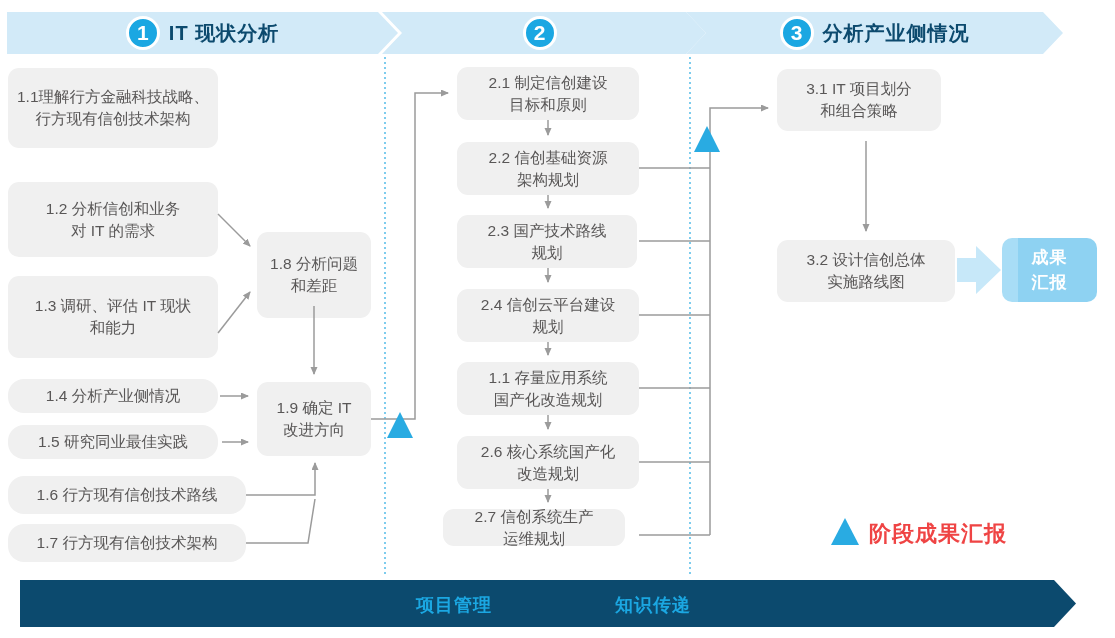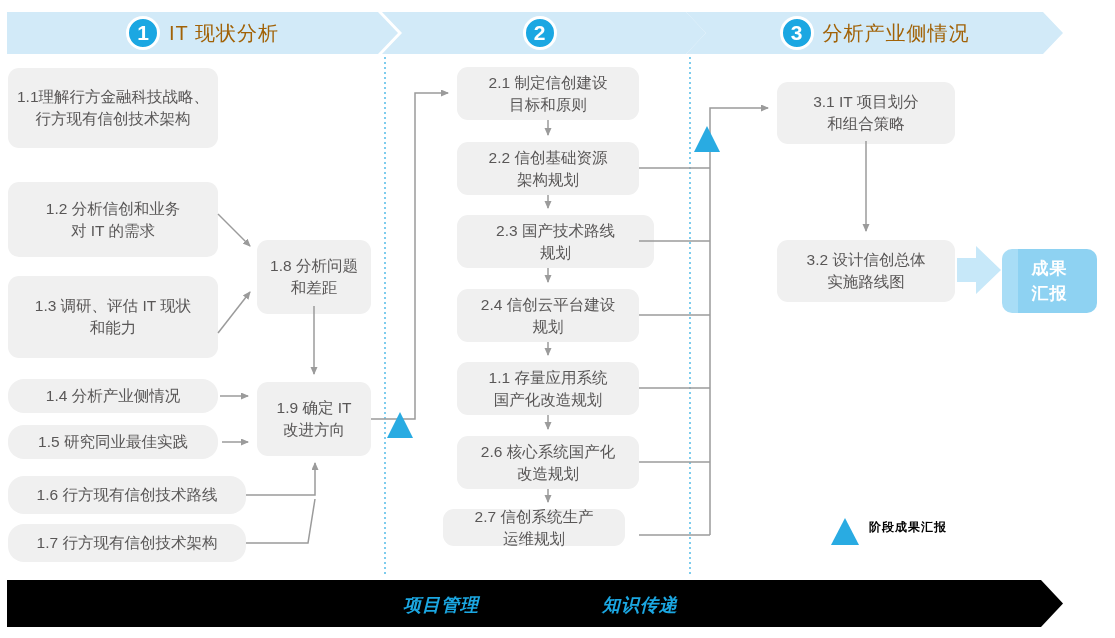--- a/index.html
+++ b/index.html
@@ -17,52 +17,51 @@
   .band.tip-only{clip-path:polygon(0 0,calc(100% - 20px) 0,100% 50%,calc(100% - 20px) 100%,0 100%);}
   .band.notch{clip-path:polygon(0 0,calc(100% - 20px) 0,100% 50%,calc(100% - 20px) 100%,0 100%,20px 50%);}
   .band-1{left:7px;width:391px;}
   .band-2{left:382px;width:324px;}
   .band-3{left:686px;width:377px;}
   .pnum{
     width:34px;height:34px;border-radius:50%;background:#1ba7e2;border:3px solid #ffffff;
     color:#fff;font-weight:bold;font-size:21px;display:flex;align-items:center;justify-content:center;
     margin-right:9px;box-sizing:border-box;flex:0 0 auto;
   }
-  .ptitle{font-size:20px;font-weight:normal;color:#a16207;letter-spacing:1px;white-space:nowrap;}
+  .ptitle{font-size:20px;font-weight:bold;color:#0c4a6e;letter-spacing:1px;white-space:nowrap;}
 
   
   .gbox{
     position:absolute;background:#f0f0f0;border-radius:11px;color:#595757;z-index:2;
     display:flex;align-items:center;justify-content:center;text-align:center;
     font-size:15.5px;line-height:1.42;white-space:pre-line;padding:2px;box-sizing:border-box;
   }
   .pill{border-radius:16px;}
   .result-box{
     position:absolute;z-index:2;border-radius:10px;
     background:linear-gradient(90deg,#a8ddf6 0px,#a8ddf6 16px,#8ed2f2 16px);
     color:#ffffff;font-weight:bold;font-size:17px;line-height:1.5;letter-spacing:1px;
-    display:flex;align-items:center;justify-content:center;text-align:center;white-space:pre-line;margin-top:11px;
+    display:flex;align-items:center;justify-content:center;text-align:center;white-space:pre-line;
   }
 
   
   .footer-band{
-    position:absolute;left:7px;top:580px;width:1056px;height:47px;background:#000000;z-index:2;
+    position:absolute;left:20px;top:580px;width:1056px;height:47px;background:#0c4a6e;z-index:2;
     clip-path:polygon(0 0,calc(100% - 22px) 0,100% 50%,calc(100% - 22px) 100%,0 100%);
-    font-style:italic;
   }
   .footer-item{
     position:absolute;top:13px;font-size:18px;font-weight:bold;color:#1ba7e2;letter-spacing:1px;white-space:nowrap;
   }
   .footer-item.f1{left:396px;}
   .footer-item.f2{left:595px;}
 
   
   .legend-label{
     position:absolute;left:869px;top:519px;z-index:2;
-    font-size:12px;font-weight:bold;color:#000000;letter-spacing:1px;white-space:nowrap;
+    font-size:22px;font-weight:bold;color:#ef4444;letter-spacing:1px;white-space:nowrap;
   }
 </style>
 </head>
 <body>
 
 <div class="canvas">
 
   <svg class="wires" width="1115" height="638" viewBox="0 0 1115 638">
     <defs>
       <marker id="ah" markerWidth="9" markerHeight="8" refX="7" refY="3.5" orient="auto" markerUnits="userSpaceOnUse">
@@ -123,41 +122,41 @@
   <div class="gbox" style="left:8px;top:68px;width:210px;height:80px">1.1理解行方金融科技战略、
 行方现有信创技术架构</div>
   <div class="gbox" style="left:8px;top:182px;width:210px;height:75px">1.2 分析信创和业务
 对 IT 的需求</div>
   <div class="gbox" style="left:8px;top:276px;width:210px;height:82px">1.3 调研、评估 IT 现状
 和能力</div>
   <div class="gbox pill" style="left:8px;top:379px;width:210px;height:34px">1.4 分析产业侧情况</div>
   <div class="gbox pill" style="left:8px;top:425px;width:210px;height:34px">1.5 研究同业最佳实践</div>
   <div class="gbox pill" style="left:8px;top:476px;width:238px;height:38px">1.6 行方现有信创技术路线</div>
   <div class="gbox pill" style="left:8px;top:524px;width:238px;height:38px">1.7 行方现有信创技术架构</div>
-  <div class="gbox" style="left:257px;top:240px;width:114px;height:74px">1.8 分析问题
+  <div class="gbox" style="left:257px;top:232px;width:114px;height:86px">1.8 分析问题
 和差距</div>
   <div class="gbox" style="left:257px;top:382px;width:114px;height:74px">1.9 确定 IT
 改进方向</div>
 
   <div class="gbox" style="left:457px;top:67px;width:182px;height:53px">2.1 制定信创建设
 目标和原则</div>
   <div class="gbox" style="left:457px;top:142px;width:182px;height:53px">2.2 信创基础资源
 架构规划</div>
-  <div class="gbox" style="left:457px;top:215px;width:197px;height:53px">2.3 国产技术路线
+  <div class="gbox" style="left:457px;top:215px;width:180px;height:53px">2.3 国产技术路线
 规划</div>
   <div class="gbox" style="left:457px;top:289px;width:182px;height:53px">2.4 信创云平台建设
 规划</div>
   <div class="gbox" style="left:457px;top:362px;width:182px;height:53px">1.1 存量应用系统
 国产化改造规划</div>
   <div class="gbox" style="left:457px;top:436px;width:182px;height:53px">2.6 核心系统国产化
 改造规划</div>
   <div class="gbox" style="left:443px;top:509px;width:182px;height:37px">2.7 信创系统生产
 运维规划</div>
 
-  <div class="gbox" style="left:777px;top:82px;width:178px;height:62px">3.1 IT 项目划分
+  <div class="gbox" style="left:777px;top:69px;width:164px;height:62px">3.1 IT 项目划分
 和组合策略</div>
   <div class="gbox" style="left:777px;top:240px;width:178px;height:62px">3.2 设计信创总体
 实施路线图</div>
   <div class="result-box" style="left:1002px;top:238px;width:95px;height:64px">成果
 汇报</div>
 
   <div class="legend-label">阶段成果汇报</div>
 
   <div class="footer-band">
     <span class="footer-item f1">项目管理</span>

